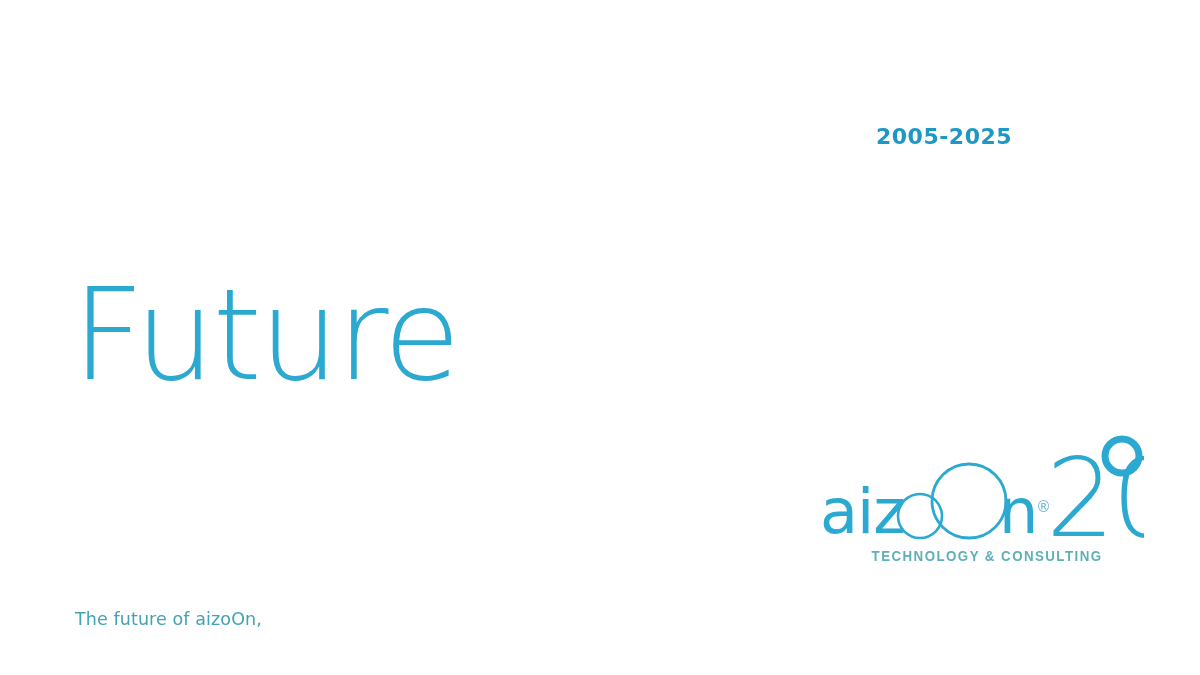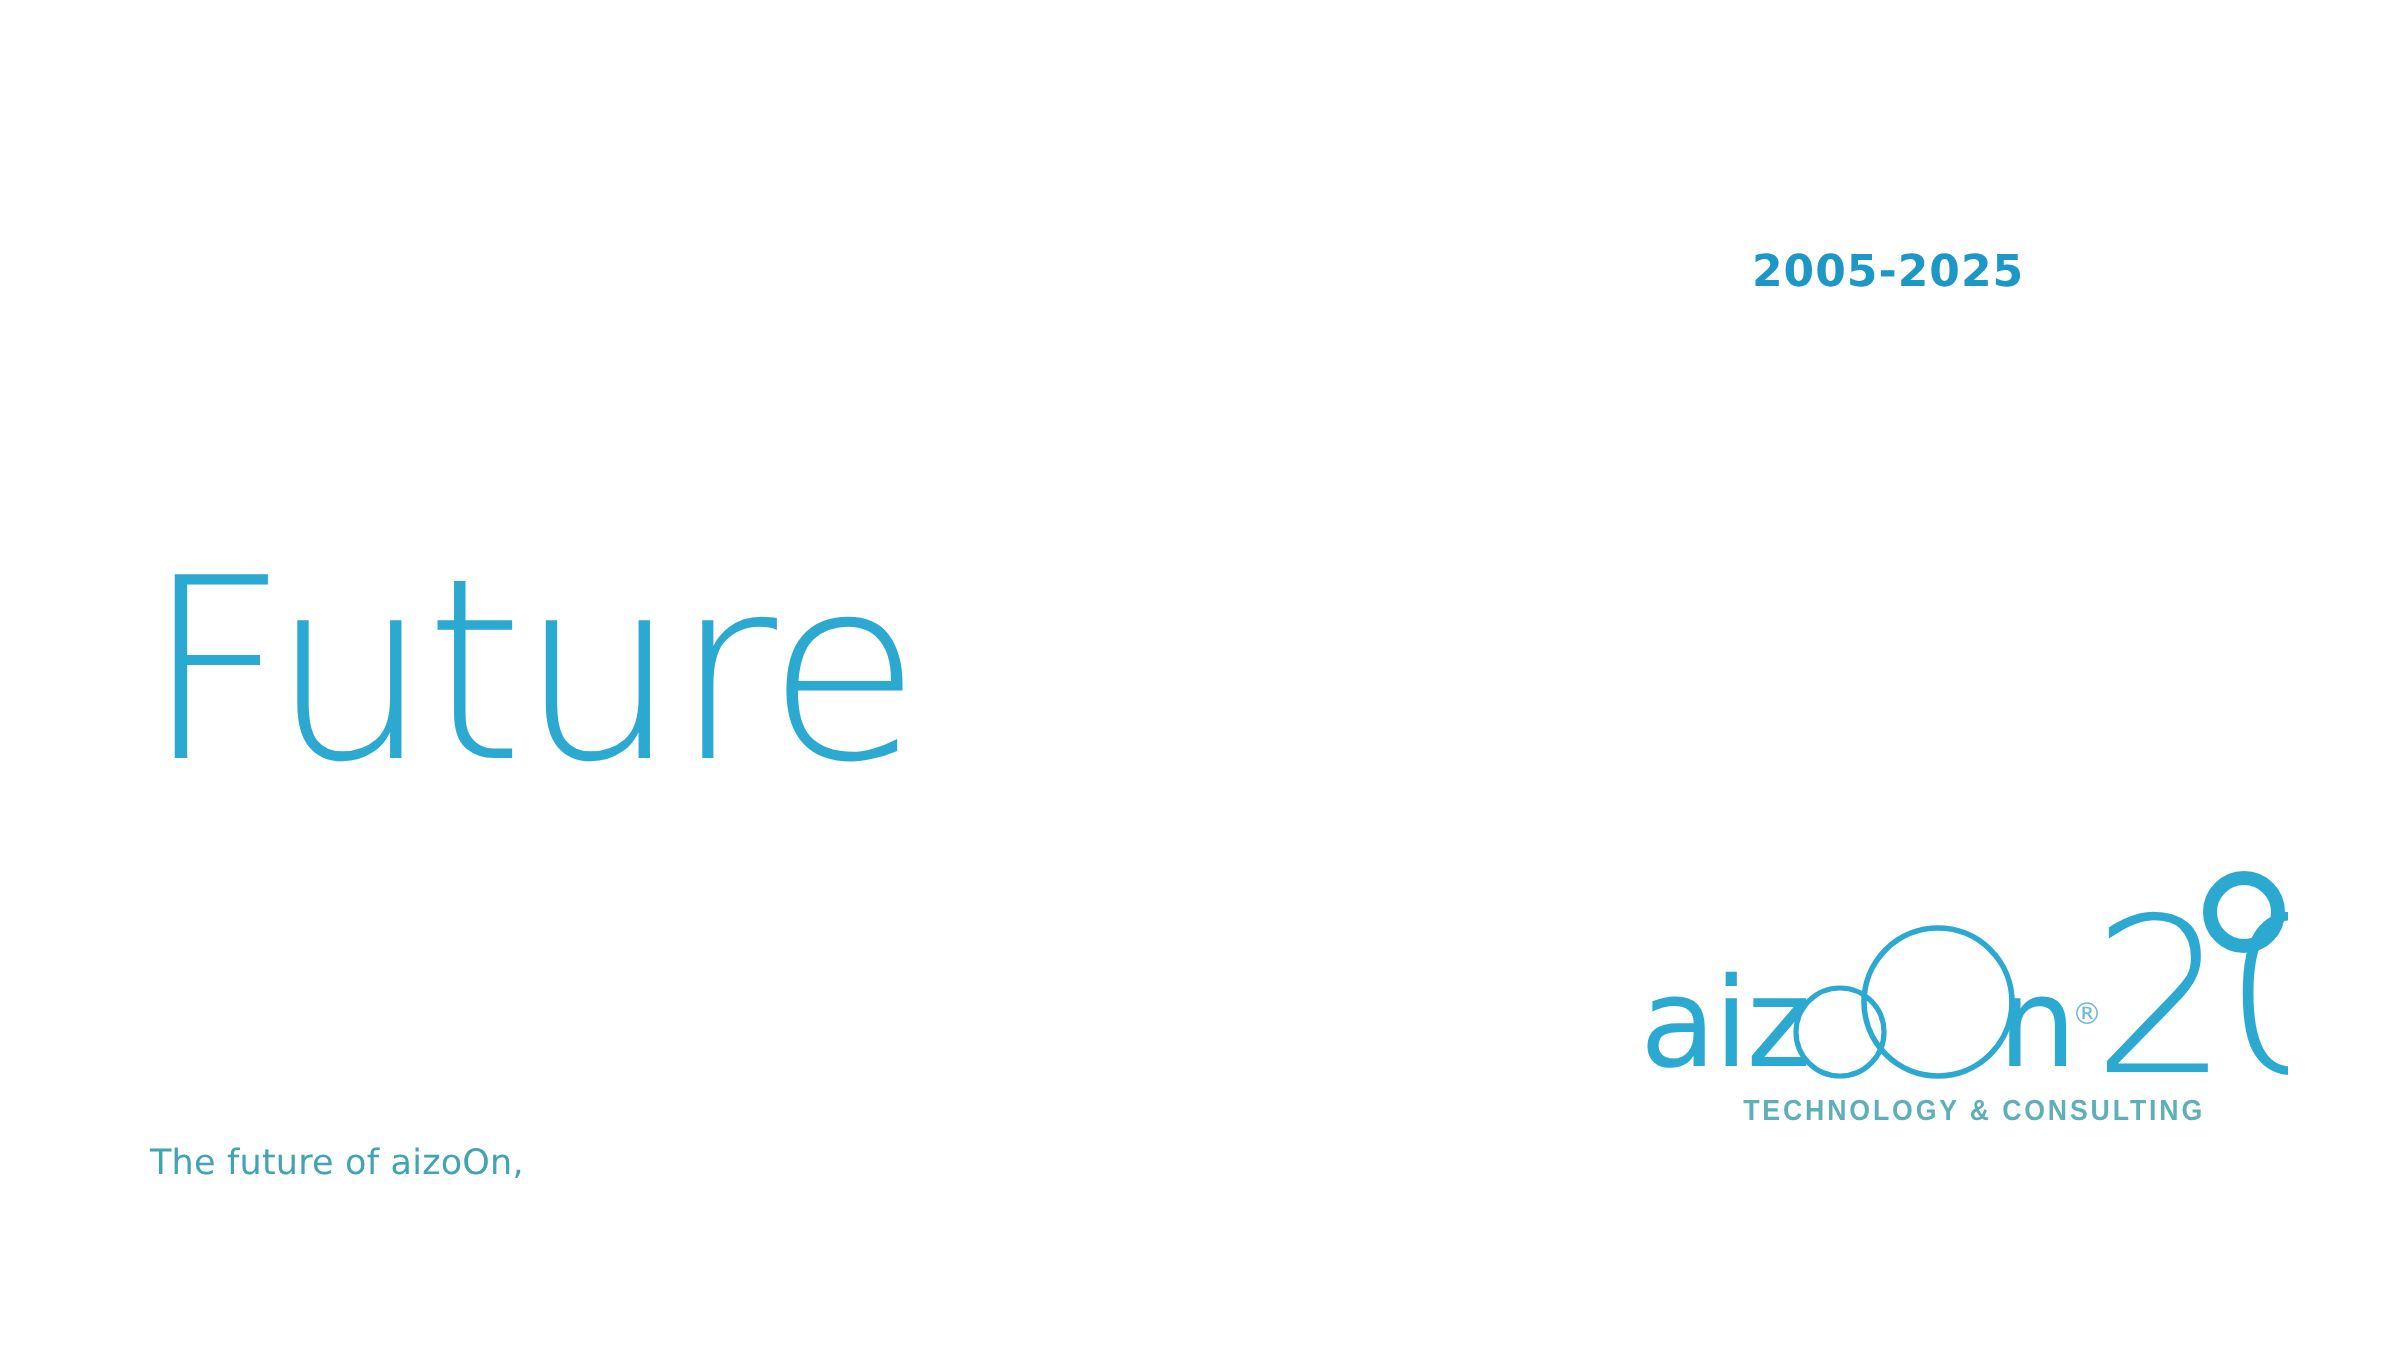--- a/index.html
+++ b/index.html
@@ -40,21 +40,21 @@
     top: 522px;
     font-family: "DejaVu Sans", sans-serif;
     font-weight: 400;
     font-size: 17.5px;
     line-height: 24px;
     letter-spacing: 0.1px;
     color: #41A4B0;
     white-space: pre;
     margin: 0;
   }
-  .subtitle .sub-line { display: block; }
+  .subtitle .sub-line { display: block; margin-top: 37px; }
 
   
   .years {
     position: absolute;
     left: 876px;
     top: 124px;
     font-family: "DejaVu Sans", sans-serif;
     font-weight: 700;
     font-size: 22px;
     letter-spacing: 0.5px;

